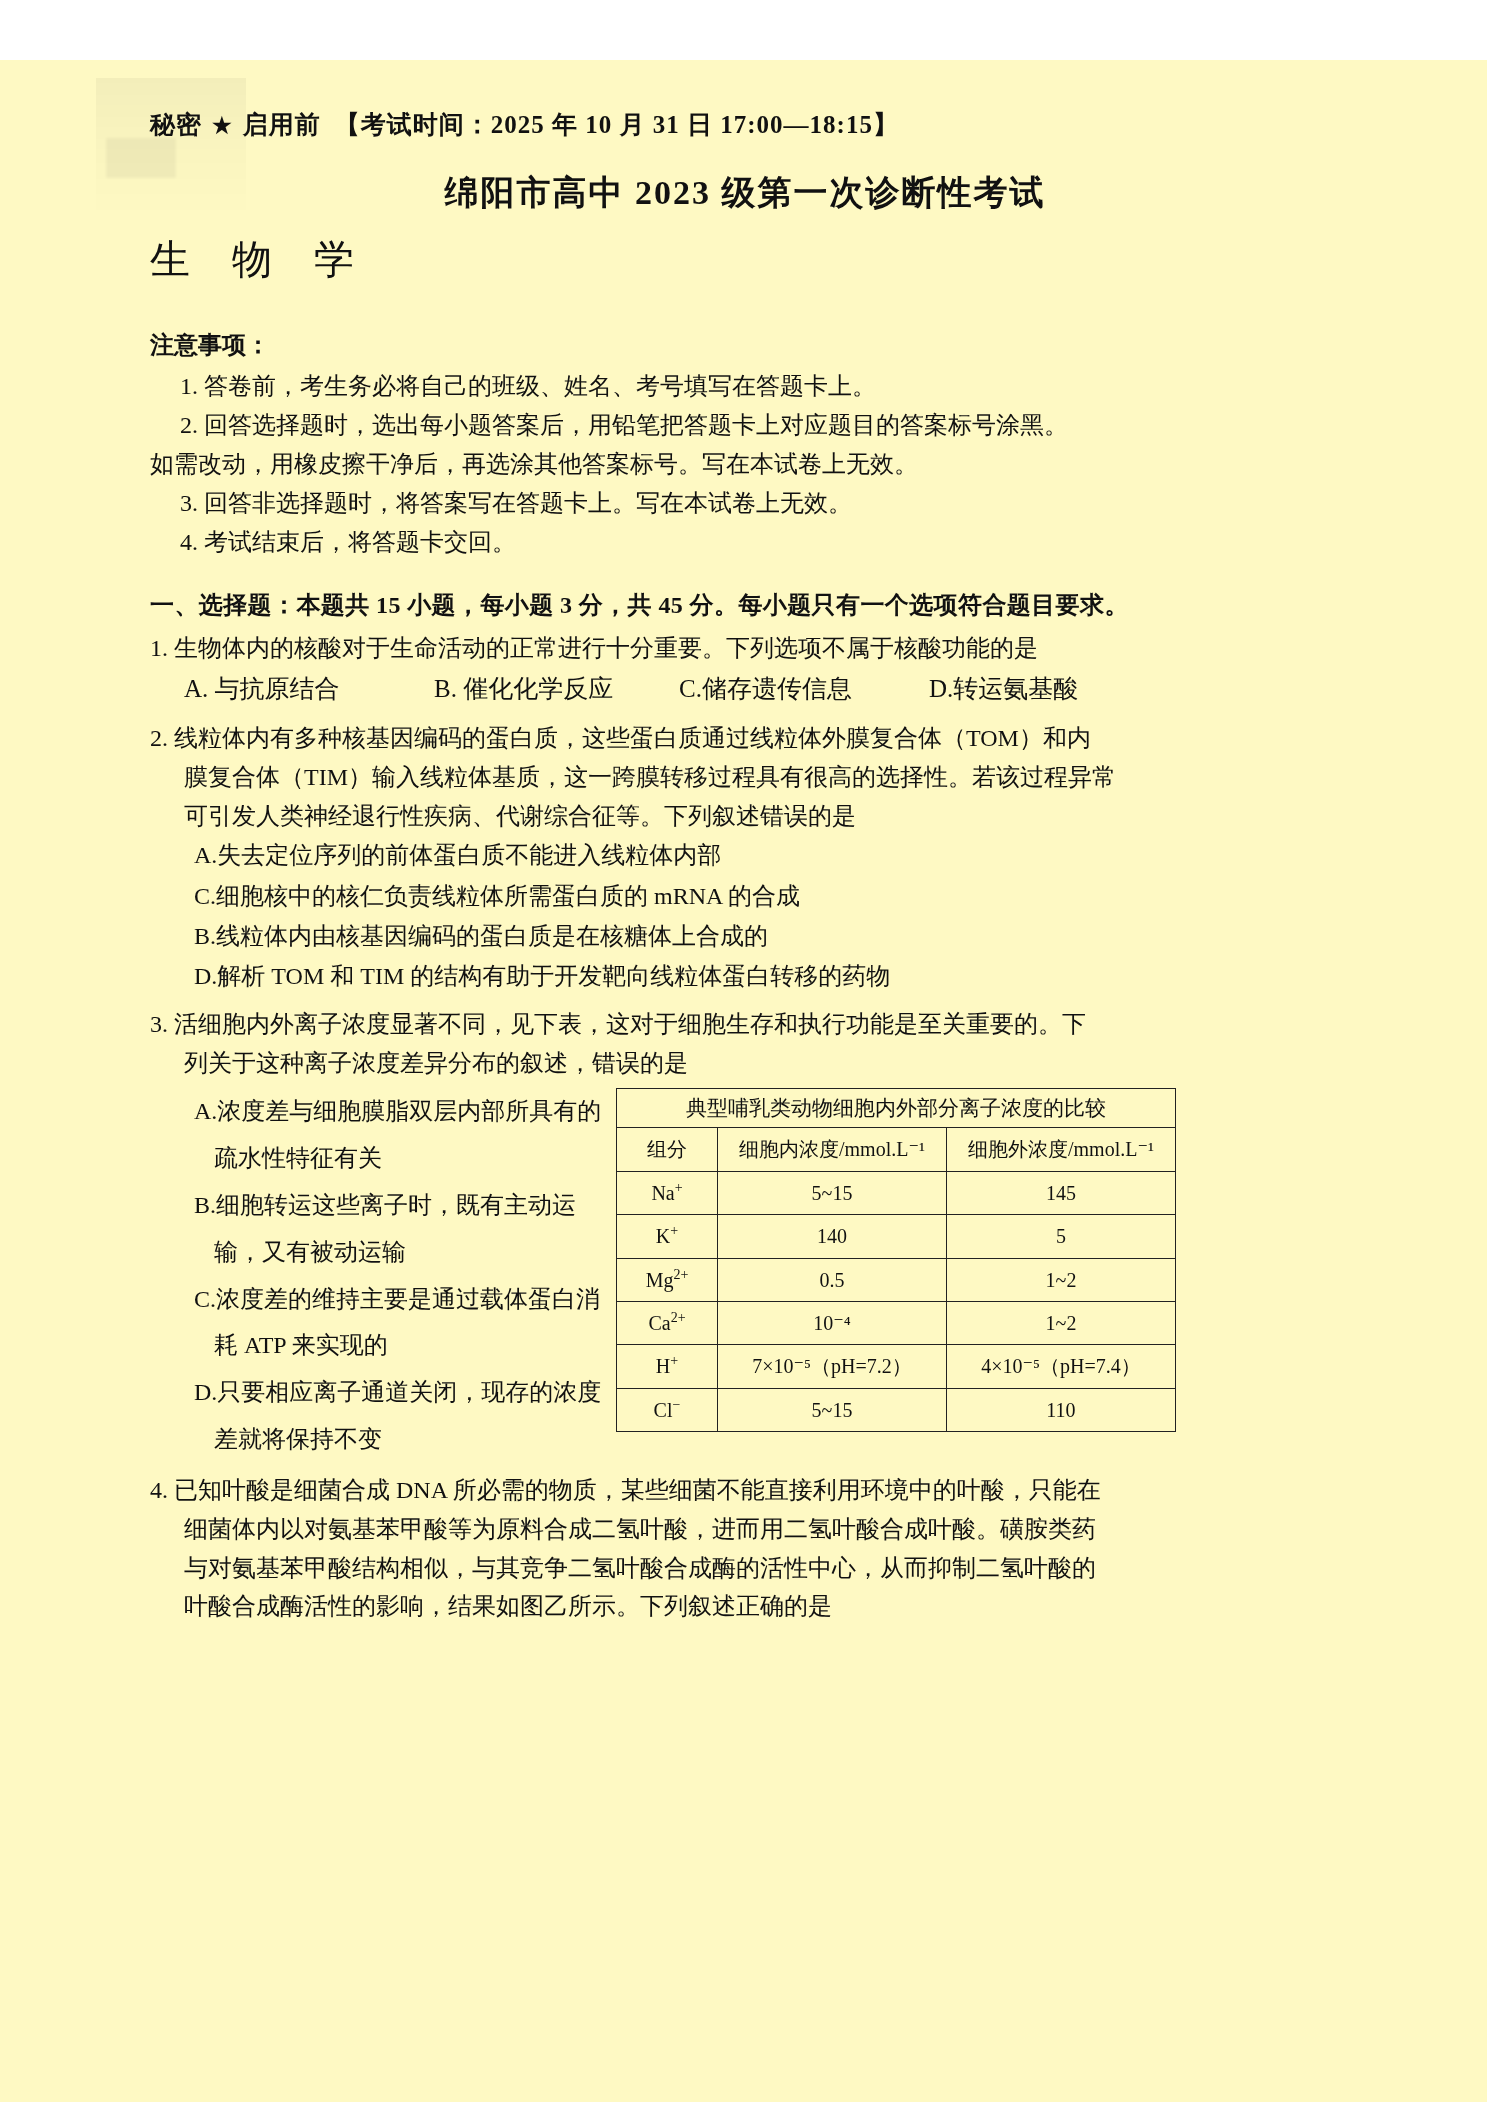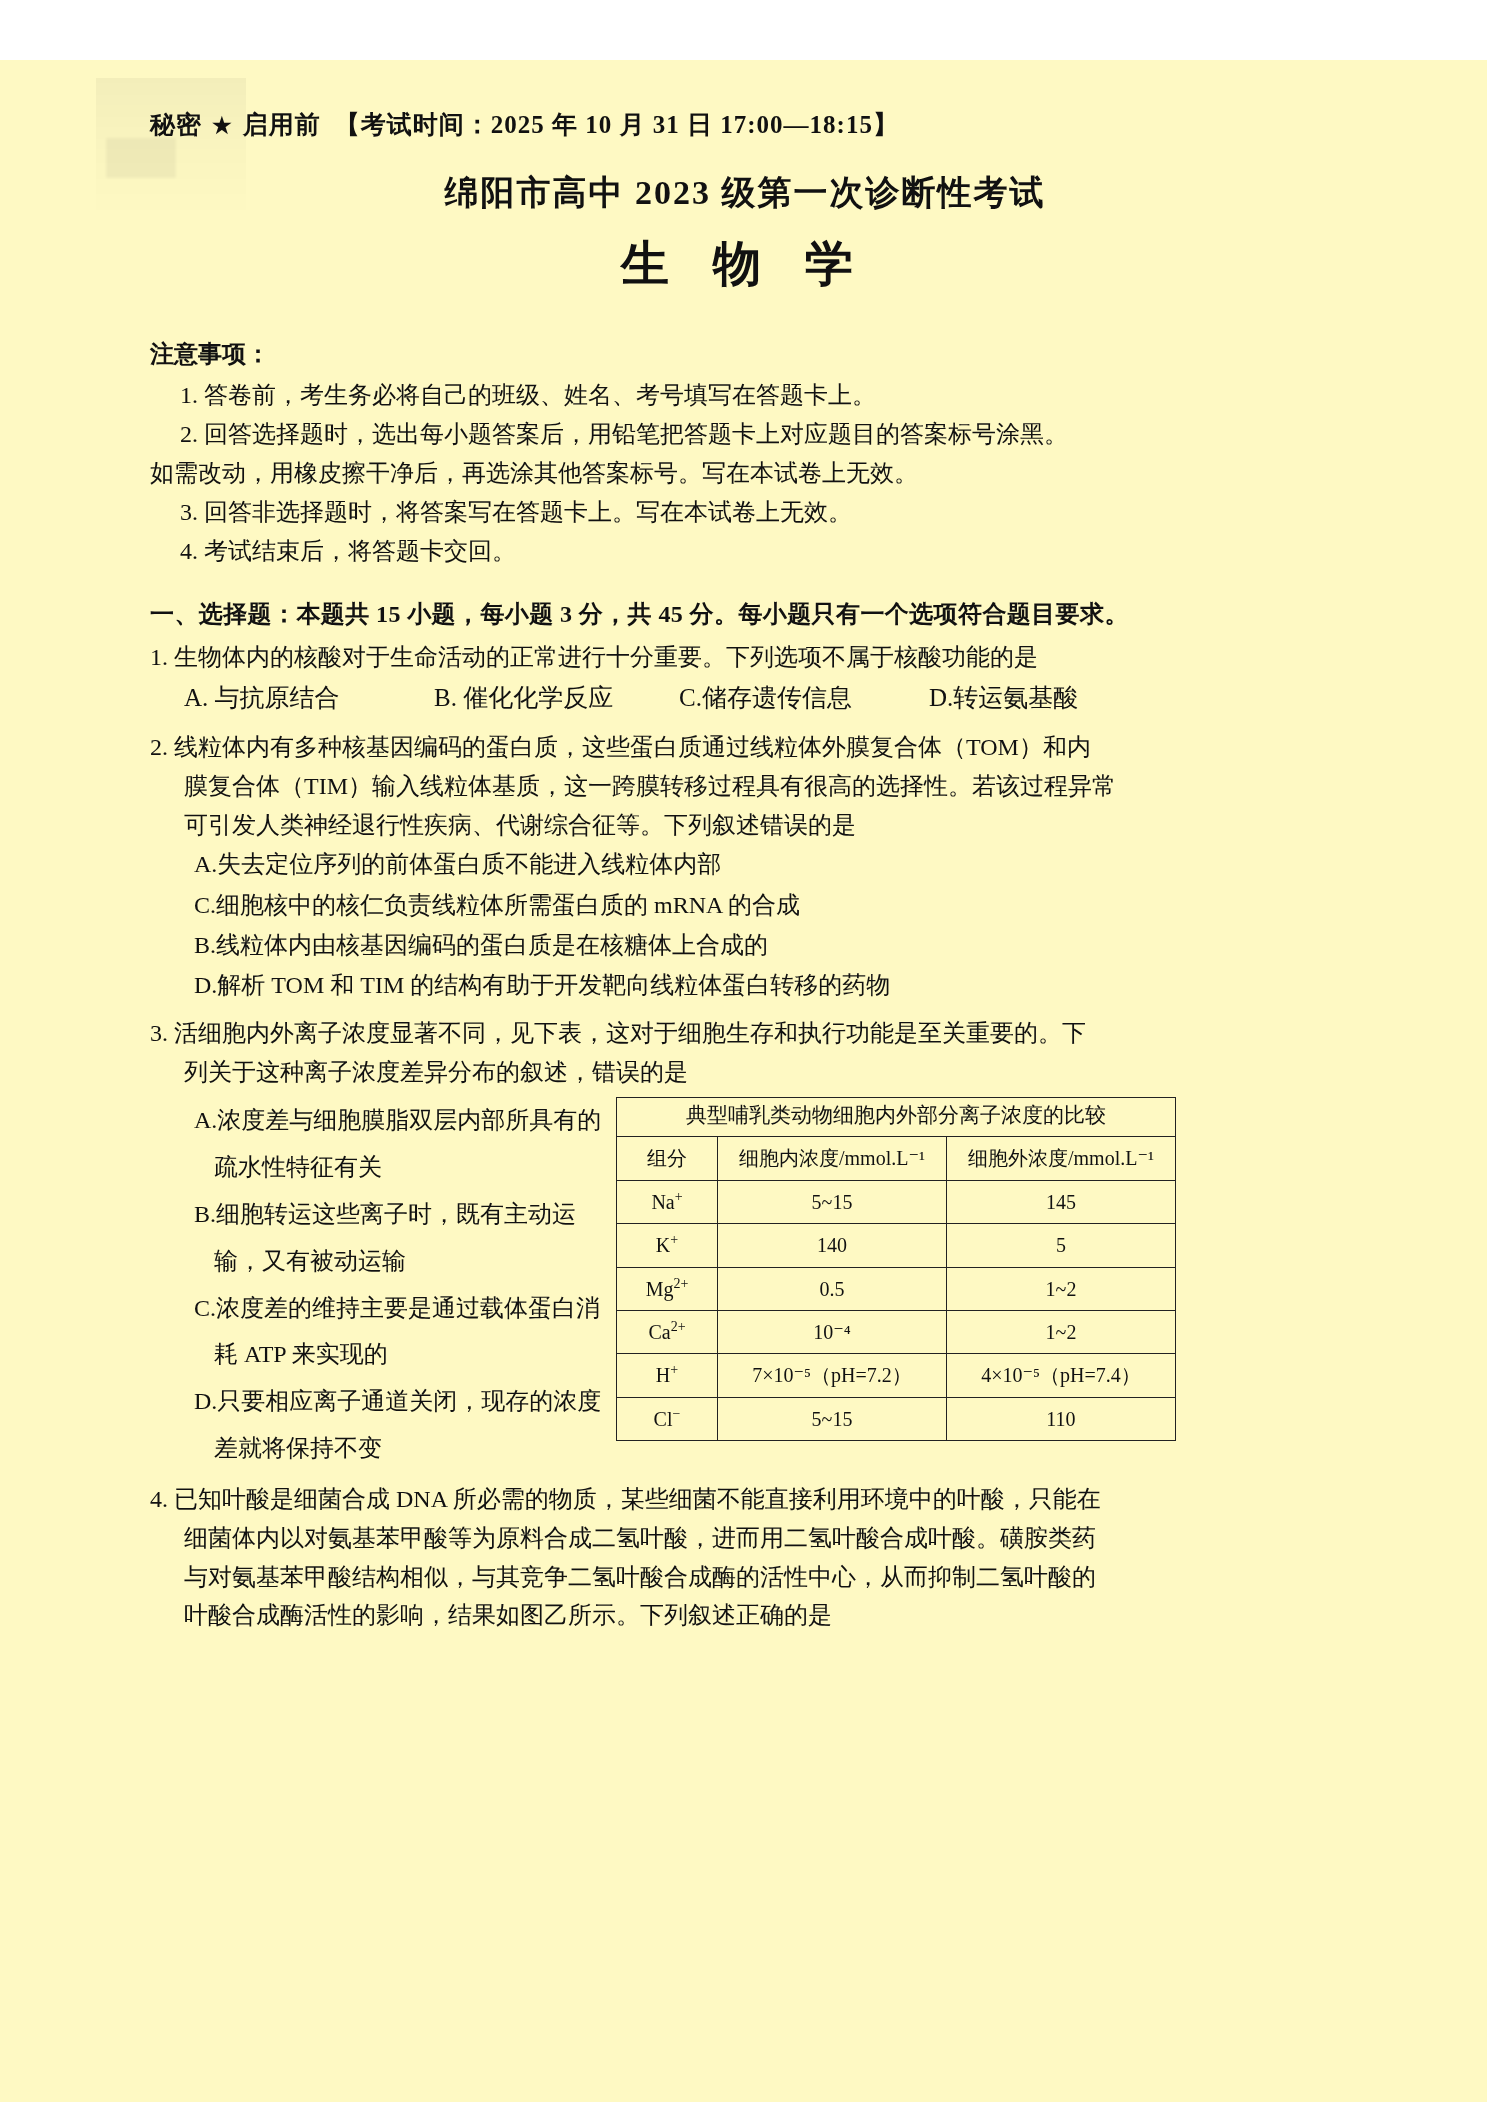--- a/index.html
+++ b/index.html
@@ -58,23 +58,22 @@
   .secret-line .time { font-weight: bold; }
 
   .title-main {
     text-align: center;
     font-size: 34px;
     font-weight: bold;
     margin-top: 22px;
     letter-spacing: 2px;
   }
   .title-sub {
-    text-align: center;
-    font-size: 48px;
-    font-weight: bold;
+    font-size: 40px;
+    font-weight: normal;
     letter-spacing: 16px;
     margin-top: 16px;
     margin-bottom: 8px;
   }
   .notice-head {
     font-size: 24px;
     font-weight: bold;
     margin-top: 42px;
     margin-bottom: 6px;
   }
@@ -151,21 +150,20 @@
   }
   table.ion td, table.ion th {
     border: 1px solid #222;
     text-align: center;
     padding: 5px 4px;
     font-weight: normal;
   }
   table.ion tr.caption td {
     font-size: 21px;
     padding: 2px 4px;
-    font-family: Liberation Mono, monospace;
   }
   table.ion td.hd { font-size: 20px; }
   table.ion td.ionname { width: 92px; }
   sup { font-size: 0.7em; vertical-align: super; }
 
   .footer {
     position: absolute;
     left: 0;
     bottom: 58px;
     width: 1487px;

